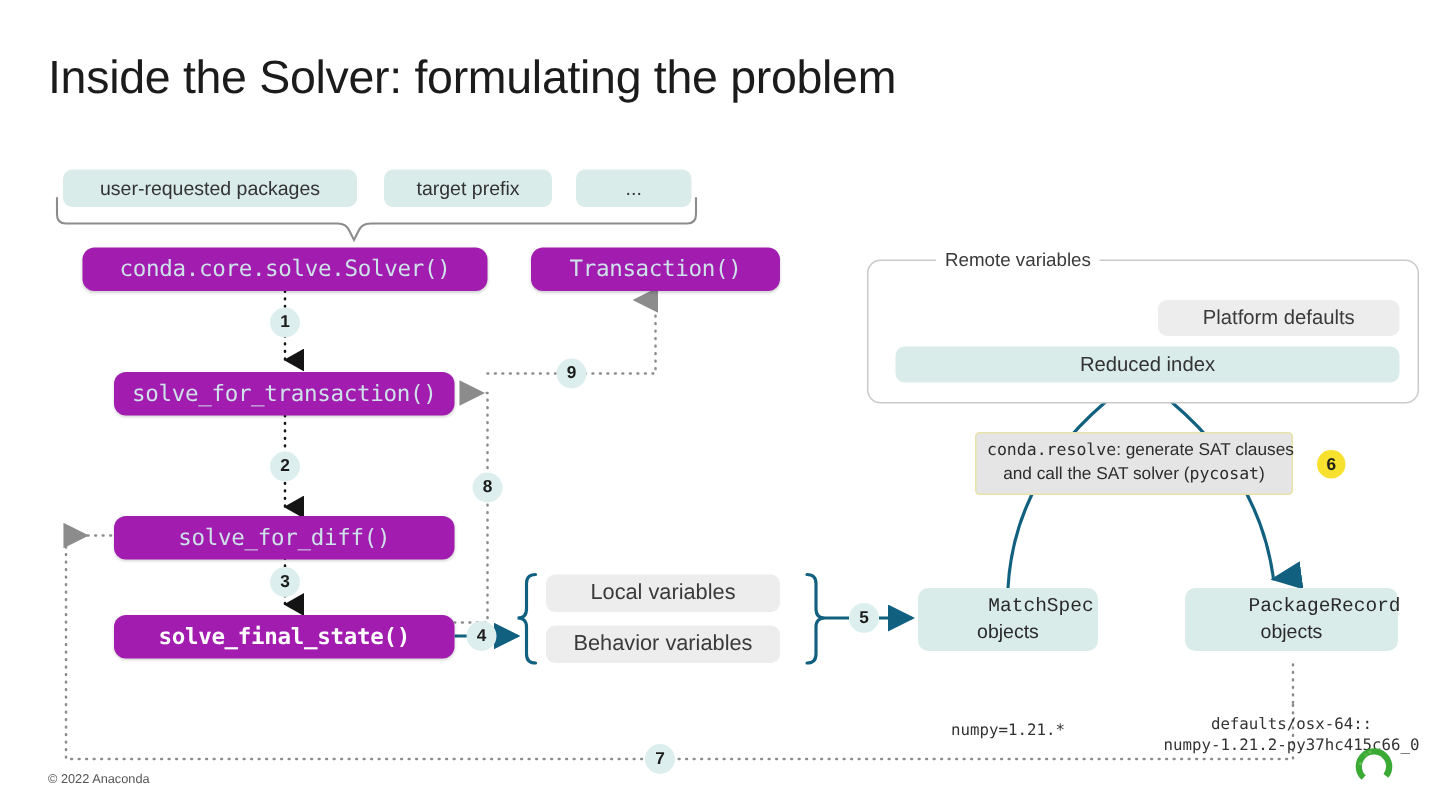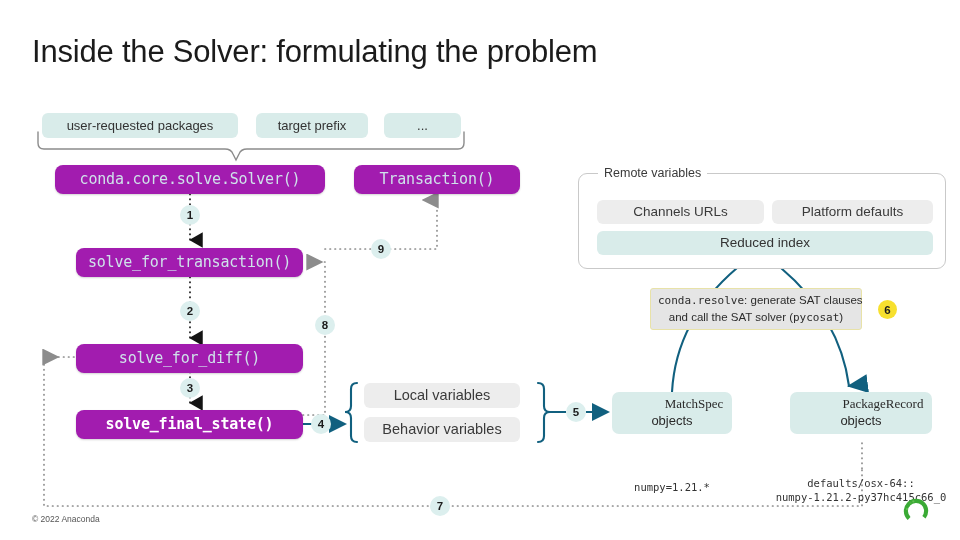--- a/index.html
+++ b/index.html
@@ -85,21 +85,21 @@
 
   .obj-card {
     background: #d9ecea;
     border-radius: 7px;
     color: #2a2a2a;
     flex-direction: column;
     font-size: 13px;
     line-height: 1.3;
   }
   .obj-card .mono {
-    font-family: Liberation Serif, serif;
+    font-family: Liberation Mono, monospace;
     font-size: 13px;
     margin-left: 44px;
   }
 
   .obj-example {
     position: absolute;
     font-family: "DejaVu Sans Mono", monospace;
     font-size: 10.5px;
     color: #333333;
     text-align: center;
@@ -272,25 +272,22 @@
   </div>
 
   <div class="node pill-gray" style="left:364px; top:383px; width:156px; height:25px;">
     <span>Local variables</span>
   </div>
   <div class="node pill-gray" style="left:364px; top:417px; width:156px; height:25px;">
     <span>Behavior variables</span>
   </div>
 
   <div class="group-box" style="left:578px; top:173px; width:368px; height:96px;"></div>
-  <div class="group-legend" style="left:598px; top:166px;">Remote variables</div>
-
-  <div class="node pill-gray" style="left:597px; top:200px; width:167px; height:24px; font-size:13.5px;">
-    <span>Channels URLs</span>
-  </div>
+  <div class="group-legend" style="left:624px; top:166px;">Remote variables</div>
+
   <div class="node pill-gray" style="left:772px; top:200px; width:161px; height:24px; font-size:13.5px;">
     <span>Platform defaults</span>
   </div>
   <div class="node pill-teal-light" style="left:597px; top:231px; width:336px; height:24px; font-size:13.5px;">
     <span>Reduced index</span>
   </div>
 
   <div class="callout" style="left:650px; top:288px; width:212px;">
     <div><span class="mono">conda.resolve</span><span>: generate SAT clauses</span></div>
     <div><span>and call the SAT solver (</span><span class="mono">pycosat</span><span>)</span></div>

